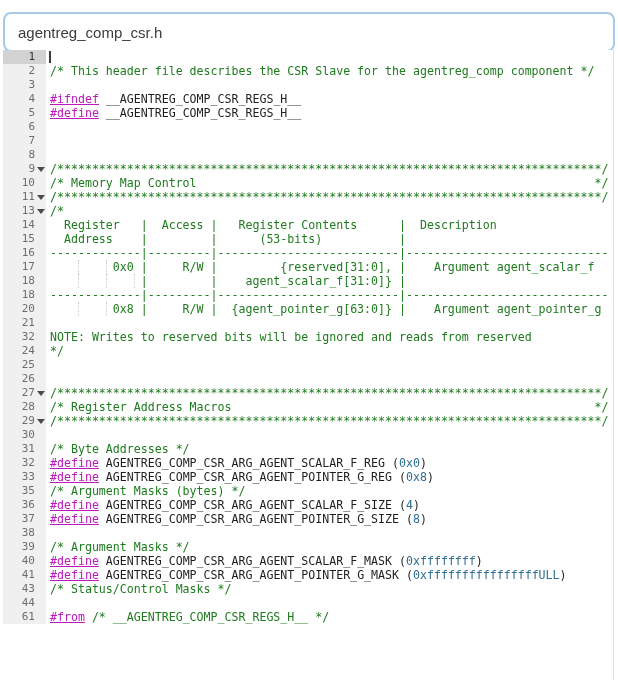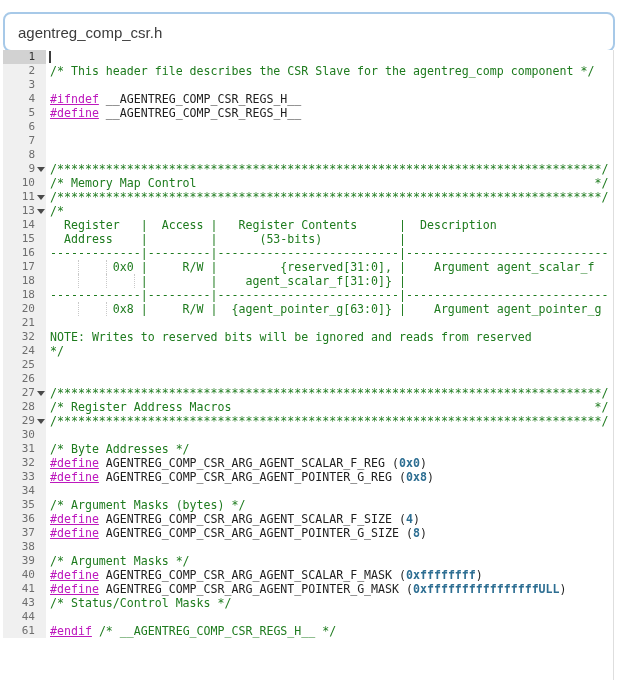--- a/index.html
+++ b/index.html
@@ -15,21 +15,21 @@
         font-family:"DejaVu Sans Mono","Liberation Mono",monospace;font-size:11.6px;}
   .gutter{width:43px;box-sizing:border-box;background:var(--gutter-bg);color:var(--gutter-text);
         display:flex;align-items:center;justify-content:flex-end;font-size:11px;flex:none;}
   .gutter.active{background:var(--gutter-active-bg);color:var(--gutter-active-text);}
   .foldbox{width:11px;height:14px;flex:none;display:flex;align-items:center;justify-content:center;}
   .foldarrow{width:0;height:0;border-left:4px solid transparent;border-right:4px solid transparent;
         border-top:5px solid var(--fold-arrow);}
   .content{position:relative;flex:1;padding-left:4px;color:var(--tok-plain);overflow:hidden;}
   .tok-c{color:var(--tok-comment);}
   .tok-d{color:var(--tok-directive);text-decoration:underline;}
-  .tok-n{color:var(--tok-number);font-weight:bold;}
+  .tok-n{color:var(--tok-number);}
   .tok-p{color:var(--tok-plain);}
   .guide{position:absolute;top:0;height:14px;width:0;border-left:1px dotted var(--guide);}
   .cursor{position:absolute;left:3px;top:1px;width:2px;height:12px;background:var(--cursor);}
 </style>
 </head>
 <body>
 
 <div class="page">
   <input class="filename" readonly="" value="agentreg_comp_csr.h" style="">
   <div class="editor">
@@ -58,26 +58,25 @@
         <div class="row"><div class="gutter"><span>24</span><span class="foldbox"></span></div><div class="content"><span class="tok-c">*/</span></div></div>
         <div class="row"><div class="gutter"><span>25</span><span class="foldbox"></span></div><div class="content"></div></div>
         <div class="row"><div class="gutter"><span>26</span><span class="foldbox"></span></div><div class="content"></div></div>
         <div class="row"><div class="gutter"><span>27</span><span class="foldbox"><span class="foldarrow"></span></span></div><div class="content"><span class="tok-c">/******************************************************************************/</span></div></div>
         <div class="row"><div class="gutter"><span>28</span><span class="foldbox"></span></div><div class="content"><span class="tok-c">/* Register Address Macros                                                    */</span></div></div>
         <div class="row"><div class="gutter"><span>29</span><span class="foldbox"><span class="foldarrow"></span></span></div><div class="content"><span class="tok-c">/******************************************************************************/</span></div></div>
         <div class="row"><div class="gutter"><span>30</span><span class="foldbox"></span></div><div class="content"></div></div>
         <div class="row"><div class="gutter"><span>31</span><span class="foldbox"></span></div><div class="content"><span class="tok-c">/* Byte Addresses */</span></div></div>
         <div class="row"><div class="gutter"><span>32</span><span class="foldbox"></span></div><div class="content"><span class="tok-d">#define</span><span class="tok-p"> AGENTREG_COMP_CSR_ARG_AGENT_SCALAR_F_REG (</span><span class="tok-n">0x0</span><span class="tok-p">)</span></div></div>
         <div class="row"><div class="gutter"><span>33</span><span class="foldbox"></span></div><div class="content"><span class="tok-d">#define</span><span class="tok-p"> AGENTREG_COMP_CSR_ARG_AGENT_POINTER_G_REG (</span><span class="tok-n">0x8</span><span class="tok-p">)</span></div></div>
-        <div class="row"><div class="gutter"><span>34</span><span class="foldbox"></span></div><div class="content"></div></div>
         <div class="row"><div class="gutter"><span>35</span><span class="foldbox"></span></div><div class="content"><span class="tok-c">/* Argument Masks (bytes) */</span></div></div>
         <div class="row"><div class="gutter"><span>36</span><span class="foldbox"></span></div><div class="content"><span class="tok-d">#define</span><span class="tok-p"> AGENTREG_COMP_CSR_ARG_AGENT_SCALAR_F_SIZE (</span><span class="tok-n">4</span><span class="tok-p">)</span></div></div>
         <div class="row"><div class="gutter"><span>37</span><span class="foldbox"></span></div><div class="content"><span class="tok-d">#define</span><span class="tok-p"> AGENTREG_COMP_CSR_ARG_AGENT_POINTER_G_SIZE (</span><span class="tok-n">8</span><span class="tok-p">)</span></div></div>
         <div class="row"><div class="gutter"><span>38</span><span class="foldbox"></span></div><div class="content"></div></div>
         <div class="row"><div class="gutter"><span>39</span><span class="foldbox"></span></div><div class="content"><span class="tok-c">/* Argument Masks */</span></div></div>
         <div class="row"><div class="gutter"><span>40</span><span class="foldbox"></span></div><div class="content"><span class="tok-d">#define</span><span class="tok-p"> AGENTREG_COMP_CSR_ARG_AGENT_SCALAR_F_MASK (</span><span class="tok-n">0xffffffff</span><span class="tok-p">)</span></div></div>
         <div class="row"><div class="gutter"><span>41</span><span class="foldbox"></span></div><div class="content"><span class="tok-d">#define</span><span class="tok-p"> AGENTREG_COMP_CSR_ARG_AGENT_POINTER_G_MASK (</span><span class="tok-n">0xffffffffffffffffULL</span><span class="tok-p">)</span></div></div>
         <div class="row"><div class="gutter"><span>43</span><span class="foldbox"></span></div><div class="content"><span class="tok-c">/* Status/Control Masks */</span></div></div>
         <div class="row"><div class="gutter"><span>44</span><span class="foldbox"></span></div><div class="content"></div></div>
-        <div class="row"><div class="gutter"><span>61</span><span class="foldbox"></span></div><div class="content"><span class="tok-d">#endif</span><span class="tok-p"> </span><span class="tok-c">/* __AGENTREG_COMP_CSR_REGS_H__ */</span></div></div>
+        <div class="row"><div class="gutter"><span>61</span><span class="foldbox"></span></div><div class="content"><span class="tok-d">#from</span><span class="tok-p"> </span><span class="tok-c">/* __AGENTREG_COMP_CSR_REGS_H__ */</span></div></div>
       </div>
   </div>
 </div>
 
 </body></html>

